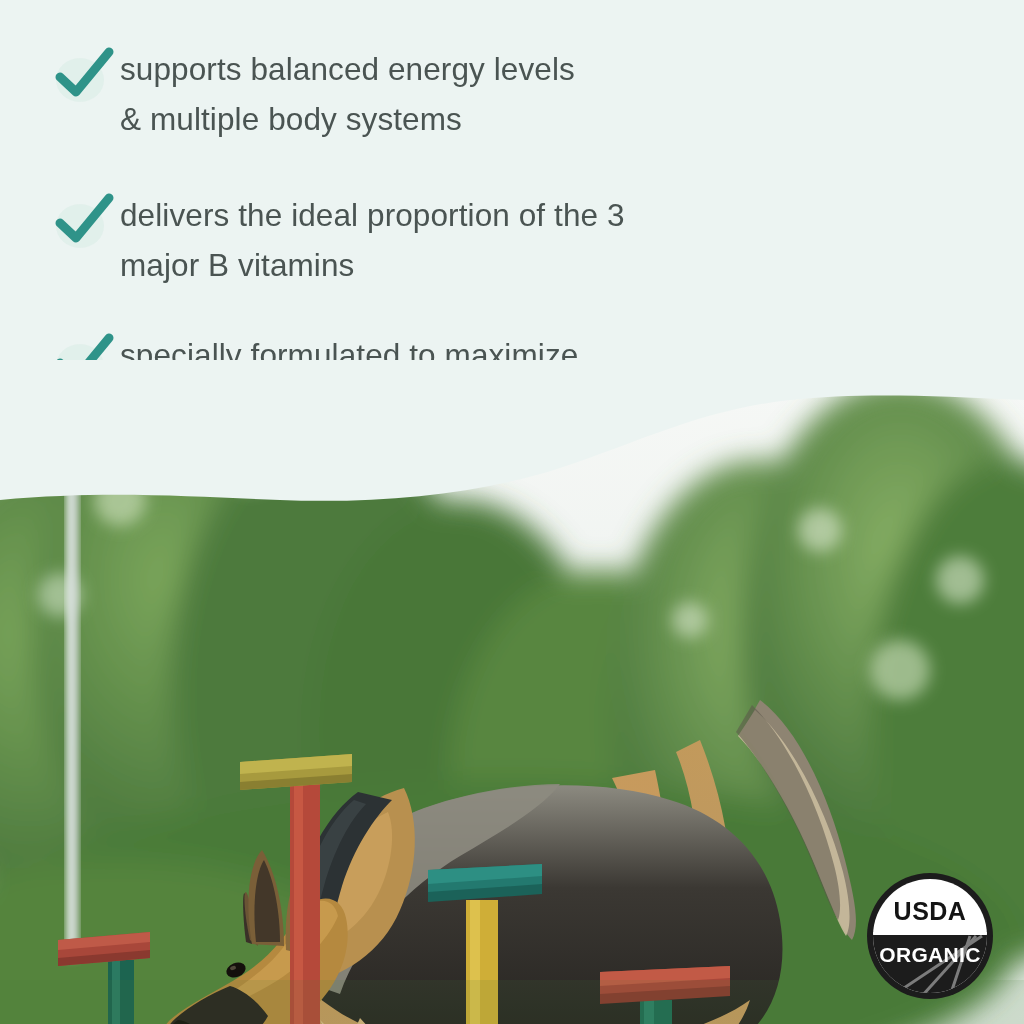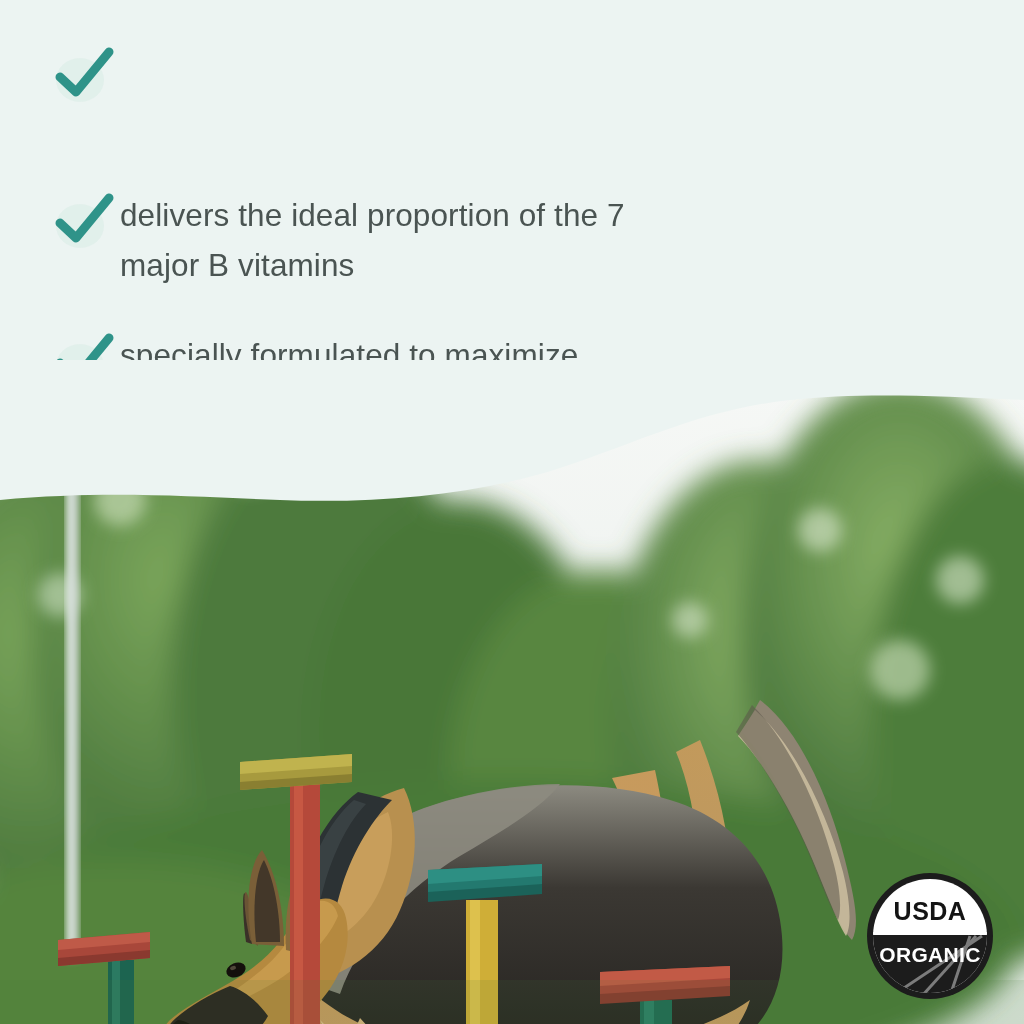--- a/index.html
+++ b/index.html
@@ -267,30 +267,32 @@
 
   <div id="benefits-panel" style="height:400px; background:transparent; pointer-events:none;">
 
     <div class="bullet-row" id="row-1">
       <span class="check-wrap">
         <span class="check-blob"></span>
         <svg class="check-glyph" viewBox="0 0 64 58">
           <path d="M8 33 L 24 48 L 57 8" fill="none" stroke="#2f9389" stroke-width="9" stroke-linecap="round" stroke-linejoin="round"></path>
         </svg>
       </span>
+      <span class="bullet-text">supports balanced energy levels
+&amp; multiple body systems</span>
     </div>
 
     <div class="bullet-row" id="row-2">
       <span class="check-wrap">
         <span class="check-blob"></span>
         <svg class="check-glyph" viewBox="0 0 64 58">
           <path d="M8 33 L 24 48 L 57 8" fill="none" stroke="#2f9389" stroke-width="9" stroke-linecap="round" stroke-linejoin="round"></path>
         </svg>
       </span>
-      <span class="bullet-text">delivers the ideal proportion of the 7
+      <span class="bullet-text">delivers the ideal proportion of the 3
 major B vitamins</span>
     </div>
 
     <div class="bullet-row" id="row-3">
       <span class="check-wrap">
         <span class="check-blob"></span>
         <svg class="check-glyph" viewBox="0 0 64 58">
           <path d="M8 33 L 24 48 L 57 8" fill="none" stroke="#2f9389" stroke-width="9" stroke-linecap="round" stroke-linejoin="round"></path>
         </svg>
       </span>

